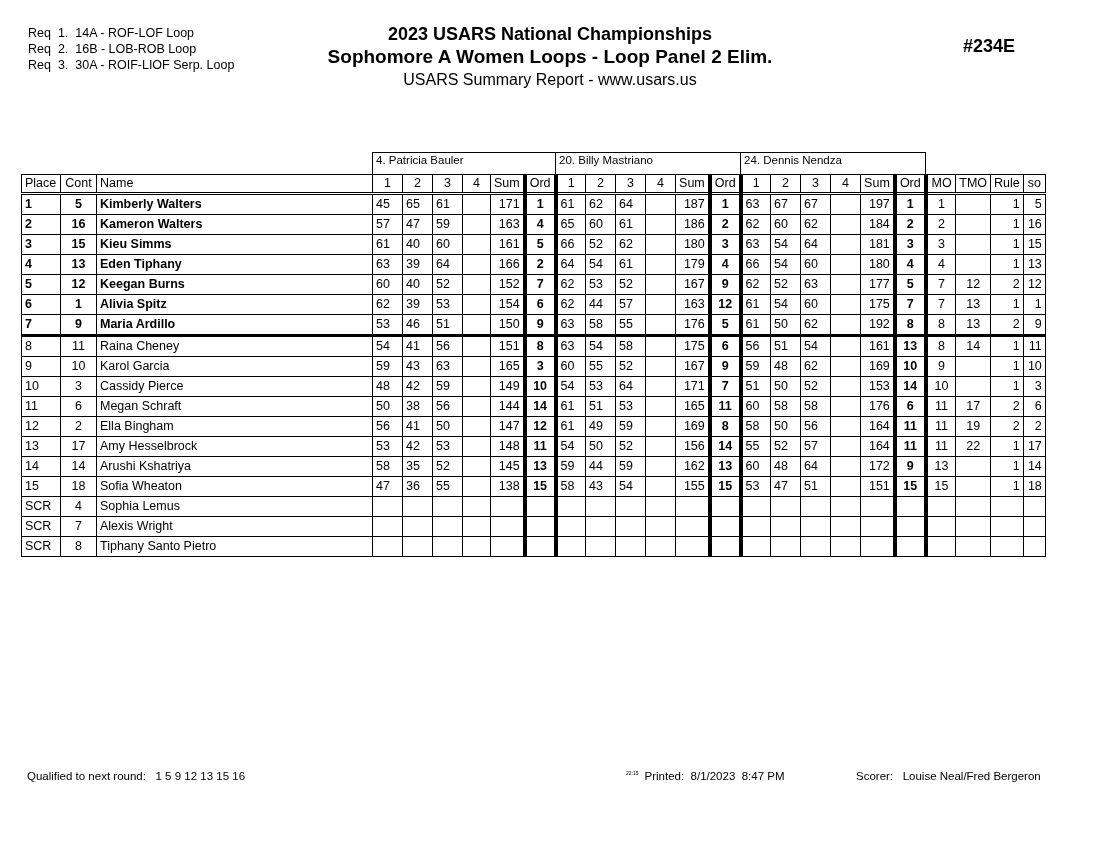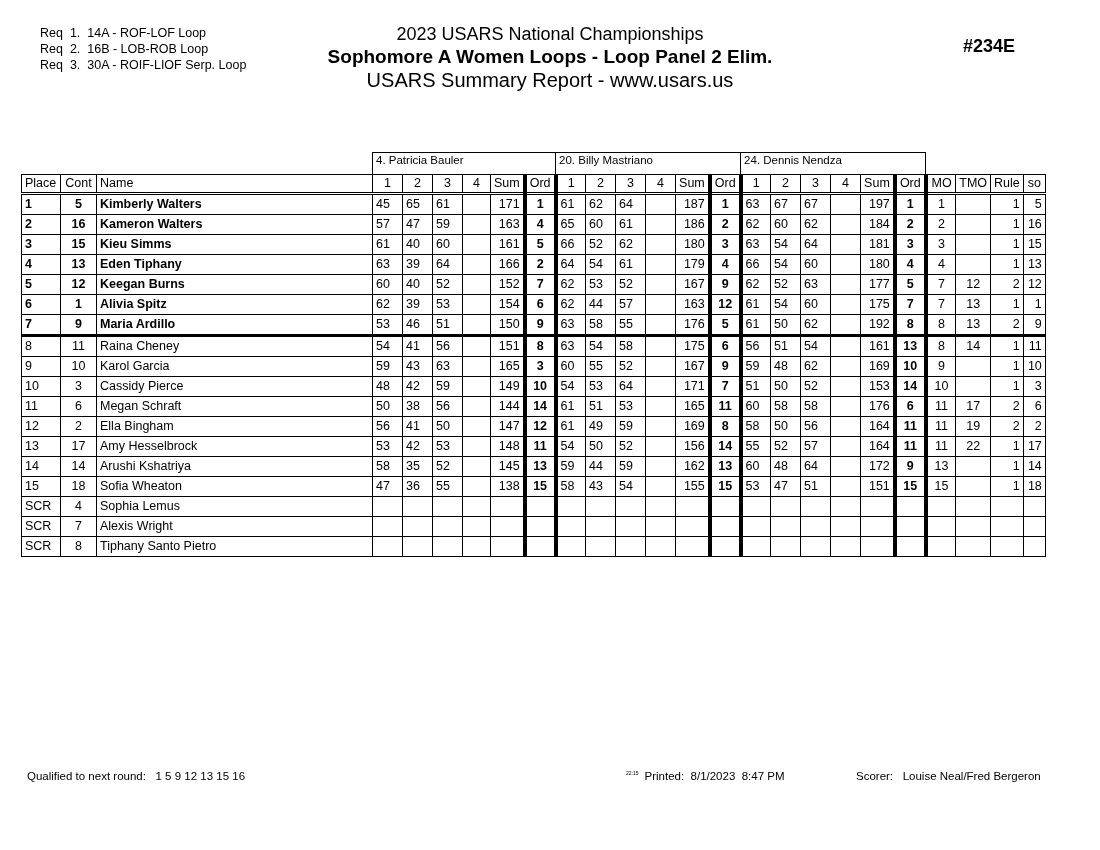--- a/index.html
+++ b/index.html
@@ -1,24 +1,24 @@
 <!DOCTYPE html>
 <html><head>
 <meta charset="utf-8">
 <style>
   html, body { margin: 0; padding: 0; background: #ffffff; }
   body { width: 1100px; height: 850px; position: relative; overflow: hidden;
          font-family: "Liberation Sans", sans-serif; color: #000; }
-  .req { position: absolute; left: 40px; top: 25px; font-size: 12.5px; line-height: 16px; }
+  .req { position: absolute; left: 28px; top: 25px; font-size: 12.5px; line-height: 16px; }
   .req div { white-space: pre; }
   .hdr { position: absolute; left: 250px; width: 600px; top: 23px; text-align: center; }
-  .hdr .t1 { font-size: 18px; font-weight: normal; line-height: 22px; text-align: center; }
+  .hdr .t1 { font-size: 18px; font-weight: bold; line-height: 22px; text-align: center; }
   .hdr .t2 { font-size: 15px; line-height: 18px; }
   .hdr .t3 { font-size: 19px; font-weight: bold; line-height: 24px; }
-  .hdr .t4 { font-size: 20px; line-height: 22px; }
+  .hdr .t4 { font-size: 16px; line-height: 22px; }
   .evno { position: absolute; left: 963px; top: 36px; font-size: 18px; font-weight: bold; }
 
   table.res { position: absolute; left: 21px; top: 152px; border-collapse: collapse;
               table-layout: fixed; font-size: 12.5px; }
   table.res td { border: 1px solid #000; height: 19px; padding: 0 3px; white-space: nowrap;
                  overflow: hidden; line-height: 19px; }
   table.res tr.judge td { height: 21px; vertical-align: top; line-height: 14px; font-size: 11.5px; }
   table.res tr.judge td.blank { border: none; }
   table.res tr.judge td.jname { border-bottom: none; padding-left: 3px; }
   table.res tr.colhead td { border-bottom: 3px double #000; height: 17px; line-height: 17px; }

